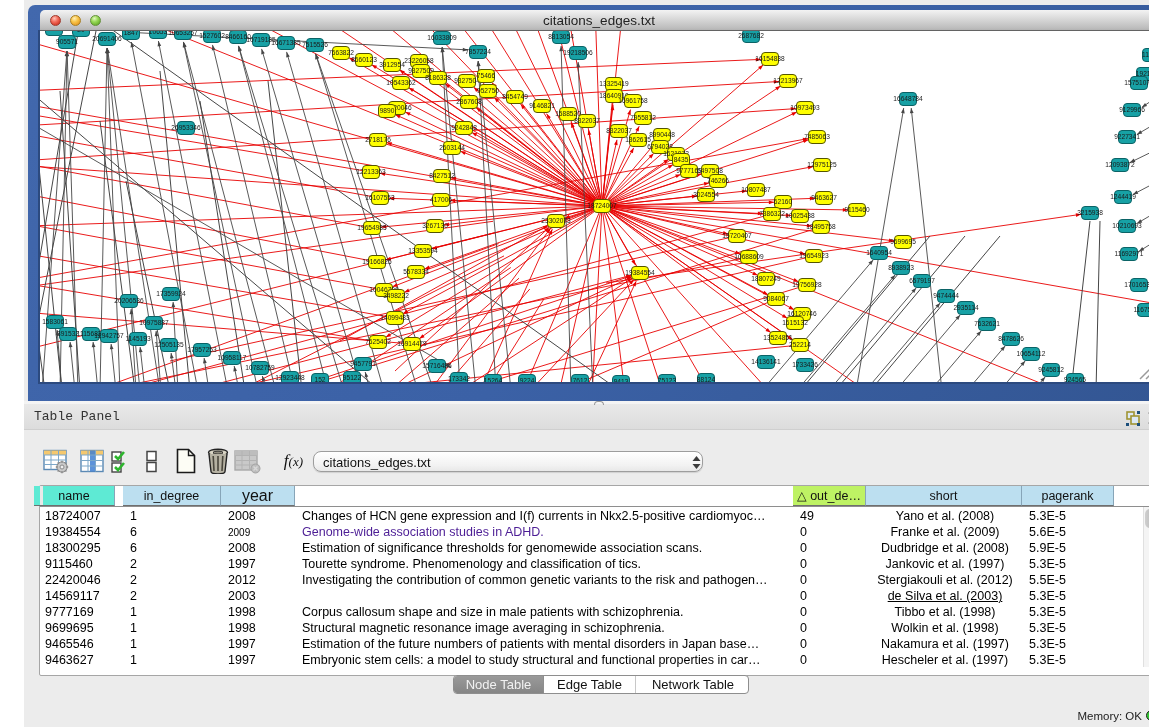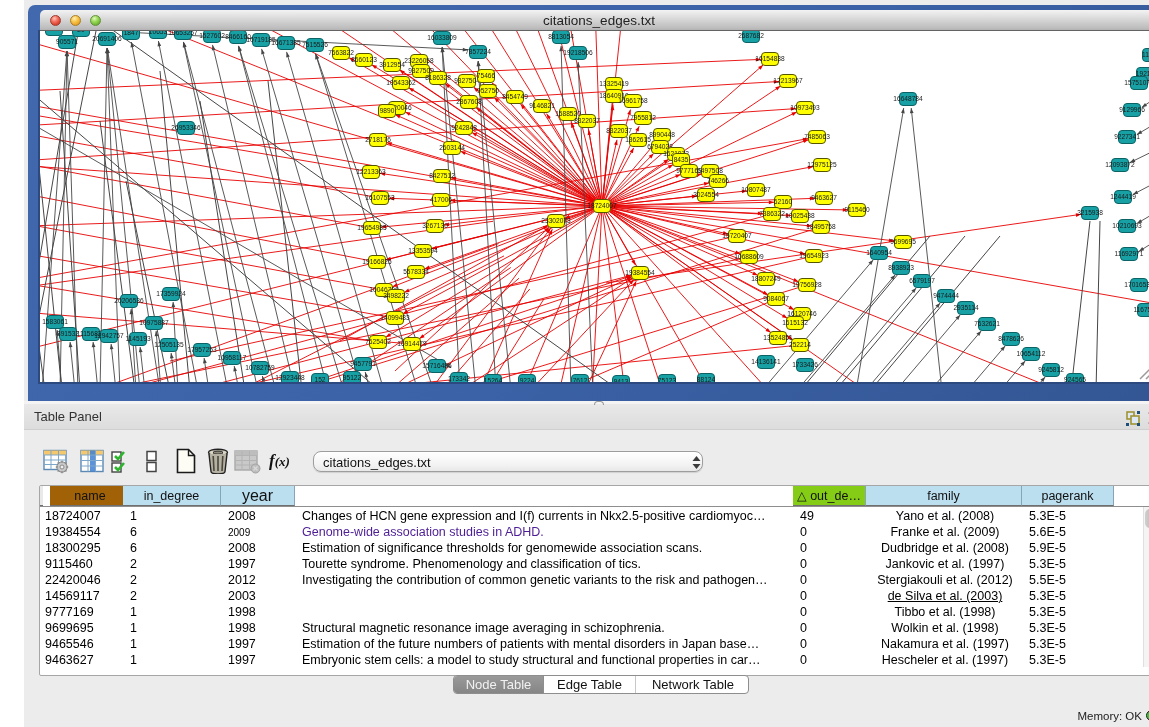--- a/index.html
+++ b/index.html
@@ -677,21 +677,21 @@
 <path d="M1100,348 L1112,336 M1106,348 L1118,336" stroke="#9a9a9a" stroke-width="1.5" fill="none"></path>
 </g>
     </svg>
 
 <div class="abs" style="left:1146px;top:25px;width:3px;height:380px;background:#8f8f8f;"></div>
 <div class="abs" style="left:1143px;top:405px;width:3px;height:322px;background:#7c7c7c;"></div>
 <div class="abs" style="left:1146px;top:405px;width:3px;height:322px;background:#d2d2d2;"></div>
 
 <div class="abs" style="left:0px;top:401px;width:1143px;height:3px;background:#f4f4f4;"></div>
 <div class="abs" style="left:0px;top:404px;width:1143px;height:26px;background:linear-gradient(#e9e9e9,#dcdcdc);border-bottom:1px solid #cfcfcf;">
-  <div class="abs" style="left:10px;top:5px;font-size:13px;color:#333;">Table Panel</div>
+  <div class="abs" style="left:10px;top:5px;font-size:13px;color:#333;font-family:Liberation Mono, monospace;">Table Panel</div>
 </div>
 <div class="abs" style="left:570px;top:401px;width:10px;height:4px;border:1px solid #9a9a9a;border-bottom:none;border-radius:4px 4px 0 0;"></div>
 
 <svg class="abs" style="left:1102px;top:411px" width="15" height="15" viewBox="0 0 15 15">
   <rect x="1" y="1" width="7" height="7" fill="#dce8f5" stroke="#a09433" stroke-width="1.6"></rect>
   <rect x="5" y="5" width="8" height="8" fill="#dce8f5" stroke="#a09433" stroke-width="1.6"></rect>
   <rect x="11" y="0" width="3" height="3" fill="#1c4f7c"></rect>
       <rect x="0" y="12" width="3" height="3" fill="#1c4f7c"></rect>
   <rect x="11" y="12" width="3" height="3" fill="#1c4f7c"></rect>
 </svg>
@@ -734,38 +734,38 @@
   <path d="M3,6 L5,23.5 a7,2.4 0 0 0 14,0 L21,6" fill="#b5b1a2" stroke="#222" stroke-width="1.4"></path>
   <path d="M7.2,8 l0.8,15 M12,8 v15 M16.8,8 l-0.8,15" stroke="#4a473d" stroke-width="1.6"></path>
 </svg>
 <svg class="abs" style="left:210px;top:450px" width="28" height="24" viewBox="0 0 28 24">
   <rect x="1" y="1" width="22" height="19" fill="#c9c9c9" stroke="#a8a8a8" stroke-width="1.4"></rect>
   <rect x="1" y="1" width="22" height="4.5" fill="#bdbdbd"></rect>
   <path d="M1,5.5 h22 M1,10.5 h22 M1,15 h22 M8,1 v19 M15.5,1 v19" stroke="#b3b3b3" stroke-width="1"></path>
   <circle cx="21.5" cy="18.5" r="4.5" fill="#bdbdbd" stroke="#a3a3a3"></circle>
   <path d="M19.5,16.5 l4,4 M23.5,16.5 l-4,4" stroke="#d8d8d8" stroke-width="1.4"></path>
 </svg>
-<div class="abs" style="left:245px;top:451px;width:34px;height:20px;font-family:'Liberation Serif',serif;font-style:italic;font-weight:bold;font-size:17px;color:#111;">f<span style="font-size:13px;">(x)</span></div>
+<div class="abs" style="left:245px;top:451px;width:34px;height:20px;font-family:'Liberation Serif',serif;font-style:italic;font-weight:normal;font-size:17px;color:#111;text-align:right;">f<span style="font-size:13px;">(x)</span></div>
 
 <div class="abs" style="left:289px;top:451px;width:390px;height:21px;border:1px solid #9d9d9d;border-radius:8px;background:linear-gradient(#ffffff,#f2f2f2 70%,#e8e8e8);box-shadow:0 1px 1px rgba(0,0,0,0.12);">
   <div class="abs" style="left:9px;top:3px;font-size:13px;color:#111;">citations_edges.txt</div>
   <svg class="abs" style="left:378px;top:4px" width="9" height="13" viewBox="0 0 9 13">
     <polygon points="4.5,0 8.5,5 0.5,5" fill="#3b3b3b"></polygon>
     <polygon points="4.5,13 8.5,8 0.5,8" fill="#3b3b3b"></polygon>
   </svg>
 </div>
 
 <div class="abs" style="left:15px;top:485px;width:1120px;height:191px;background:#fff;border:1px solid #a6a6a6;border-radius:2px;overflow:hidden;">
   <div class="abs" style="left:0;top:0;width:1118px;height:21px;background:#fff;border-bottom:1px solid #8e8e8e;"></div>
 </div>
-<div class="abs" style="left:26px;top:486px;width:81px;height:20px;background:#a16207;border-right:1px solid #87a5b8;border-bottom:1px solid #6f6f6f;font-size:12.5px;color:#111;text-align:center;line-height:20px;overflow:hidden;">name</div>
+<div class="abs" style="left:10px;top:486px;width:81px;height:20px;background:#5eead4;border-right:1px solid #87a5b8;border-bottom:1px solid #6f6f6f;font-size:12.5px;color:#111;text-align:center;line-height:20px;overflow:hidden;">name</div>
 <div class="abs" style="left:99px;top:486px;width:98px;height:20px;background:#bcdff0;border-right:1px solid #87a5b8;border-bottom:1px solid #6f6f6f;font-size:12.5px;color:#111;text-align:center;line-height:20px;overflow:hidden;">in_degree</div>
 <div class="abs" style="left:197px;top:486px;width:74px;height:20px;background:#bcdff0;border-right:1px solid #87a5b8;border-bottom:1px solid #6f6f6f;font-size:16px;color:#111;text-align:center;line-height:20px;overflow:hidden;">year</div>
-<div class="abs" style="left:769px;top:486px;width:73px;height:20px;background:#84cc16;border-right:1px solid #87a5b8;border-bottom:1px solid #6f6f6f;font-size:12.5px;color:#111;text-align:center;line-height:20px;overflow:hidden;">△ out_de…</div>
-<div class="abs" style="left:842px;top:486px;width:156px;height:20px;background:#bcdff0;border-right:1px solid #87a5b8;border-bottom:1px solid #6f6f6f;font-size:12.5px;color:#111;text-align:center;line-height:20px;overflow:hidden;">family</div>
+<div class="abs" style="left:769px;top:486px;width:73px;height:20px;background:#bef264;border-right:1px solid #87a5b8;border-bottom:1px solid #6f6f6f;font-size:12.5px;color:#111;text-align:center;line-height:20px;overflow:hidden;">△ out_de…</div>
+<div class="abs" style="left:842px;top:486px;width:156px;height:20px;background:#bcdff0;border-right:1px solid #87a5b8;border-bottom:1px solid #6f6f6f;font-size:12.5px;color:#111;text-align:center;line-height:20px;overflow:hidden;">short</div>
 <div class="abs" style="left:998px;top:486px;width:92px;height:20px;background:#bcdff0;border-right:1px solid #87a5b8;border-bottom:1px solid #6f6f6f;font-size:12.5px;color:#111;text-align:center;line-height:20px;overflow:hidden;">pagerank</div>
 <div class="abs" style="left:16px;top:486px;width:3px;height:20px;background:#e9e9e9;border-bottom:1px solid #6f6f6f;"></div>
 <div class="abs" style="left:21px;top:509px;height:16px;font-size:12.5px;color:#000;line-height:15px;white-space:nowrap;">18724007</div>
 <div class="abs" style="left:106px;top:509px;height:16px;font-size:12.5px;color:#000;line-height:15px;white-space:nowrap;">1</div>
 <div class="abs" style="left:204px;top:509px;height:16px;font-size:12.5px;color:#000;line-height:15px;white-space:nowrap;">2008</div>
 <div class="abs" style="left:278px;top:509px;height:16px;font-size:12.5px;color:#000;line-height:15px;white-space:nowrap;">Changes of HCN gene expression and I(f) currents in Nkx2.5-positive cardiomyoc…</div>
 <div class="abs" style="left:776px;top:509px;height:16px;font-size:12.5px;color:#000;line-height:15px;white-space:nowrap;">49</div>
 <div class="abs" style="left:843px;top:509px;width:156px;height:16px;font-size:12.5px;color:#000;text-align:center;line-height:15px;white-space:nowrap;">Yano et al. (2008)</div>
 <div class="abs" style="left:1005px;top:509px;height:16px;font-size:12.5px;color:#000;line-height:15px;white-space:nowrap;">5.3E-5</div>
 <div class="abs" style="left:21px;top:525px;height:16px;font-size:12.5px;color:#000;line-height:15px;white-space:nowrap;">19384554</div>
@@ -798,20 +798,21 @@
 <div class="abs" style="left:1005px;top:573px;height:16px;font-size:12.5px;color:#000;line-height:15px;white-space:nowrap;">5.5E-5</div>
 <div class="abs" style="left:21px;top:589px;height:16px;font-size:12.5px;color:#000;line-height:15px;white-space:nowrap;">14569117</div>
 <div class="abs" style="left:106px;top:589px;height:16px;font-size:12.5px;color:#000;line-height:15px;white-space:nowrap;">2</div>
 <div class="abs" style="left:204px;top:589px;height:16px;font-size:12.5px;color:#000;line-height:15px;white-space:nowrap;">2003</div>
 <div class="abs" style="left:776px;top:589px;height:16px;font-size:12.5px;color:#000;line-height:15px;white-space:nowrap;">0</div>
 <div class="abs" style="left:843px;top:589px;width:156px;height:16px;font-size:12.5px;color:#000;text-align:center;line-height:15px;white-space:nowrap;text-decoration:underline;">de Silva et al. (2003)</div>
 <div class="abs" style="left:1005px;top:589px;height:16px;font-size:12.5px;color:#000;line-height:15px;white-space:nowrap;">5.3E-5</div>
 <div class="abs" style="left:21px;top:605px;height:16px;font-size:12.5px;color:#000;line-height:15px;white-space:nowrap;">9777169</div>
 <div class="abs" style="left:106px;top:605px;height:16px;font-size:12.5px;color:#000;line-height:15px;white-space:nowrap;">1</div>
 <div class="abs" style="left:204px;top:605px;height:16px;font-size:12.5px;color:#000;line-height:15px;white-space:nowrap;">1998</div>
+<div class="abs" style="left:278px;top:605px;height:16px;font-size:12.5px;color:#000;line-height:15px;white-space:nowrap;">Corpus callosum shape and size in male patients with schizophrenia.</div>
 <div class="abs" style="left:776px;top:605px;height:16px;font-size:12.5px;color:#000;line-height:15px;white-space:nowrap;">0</div>
 <div class="abs" style="left:843px;top:605px;width:156px;height:16px;font-size:12.5px;color:#000;text-align:center;line-height:15px;white-space:nowrap;">Tibbo et al. (1998)</div>
 <div class="abs" style="left:1005px;top:605px;height:16px;font-size:12.5px;color:#000;line-height:15px;white-space:nowrap;">5.3E-5</div>
 <div class="abs" style="left:21px;top:621px;height:16px;font-size:12.5px;color:#000;line-height:15px;white-space:nowrap;">9699695</div>
 <div class="abs" style="left:106px;top:621px;height:16px;font-size:12.5px;color:#000;line-height:15px;white-space:nowrap;">1</div>
 <div class="abs" style="left:204px;top:621px;height:16px;font-size:12.5px;color:#000;line-height:15px;white-space:nowrap;">1998</div>
 <div class="abs" style="left:278px;top:621px;height:16px;font-size:12.5px;color:#000;line-height:15px;white-space:nowrap;">Structural magnetic resonance image averaging in schizophrenia.</div>
 <div class="abs" style="left:776px;top:621px;height:16px;font-size:12.5px;color:#000;line-height:15px;white-space:nowrap;">0</div>
 <div class="abs" style="left:843px;top:621px;width:156px;height:16px;font-size:12.5px;color:#000;text-align:center;line-height:15px;white-space:nowrap;">Wolkin et al. (1998)</div>
 <div class="abs" style="left:1005px;top:621px;height:16px;font-size:12.5px;color:#000;line-height:15px;white-space:nowrap;">5.3E-5</div>

